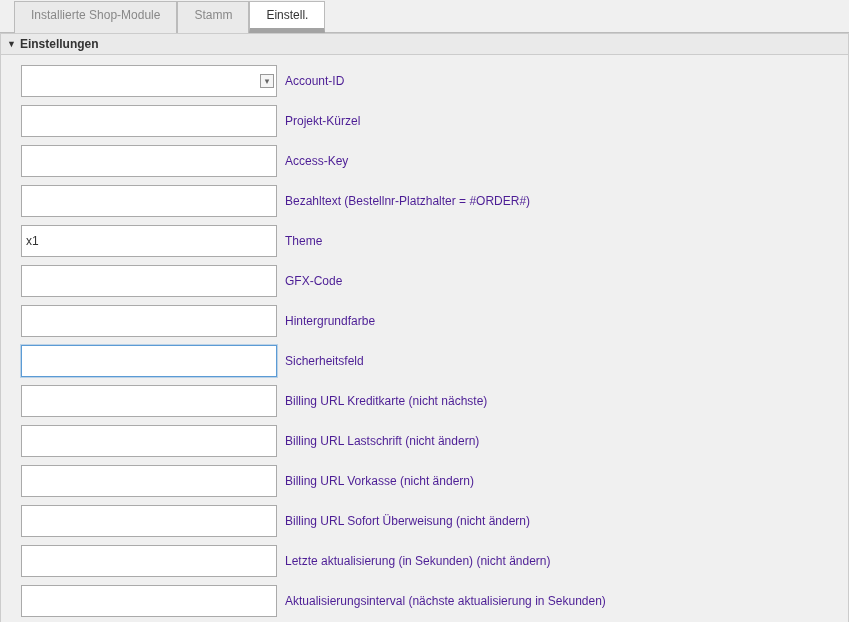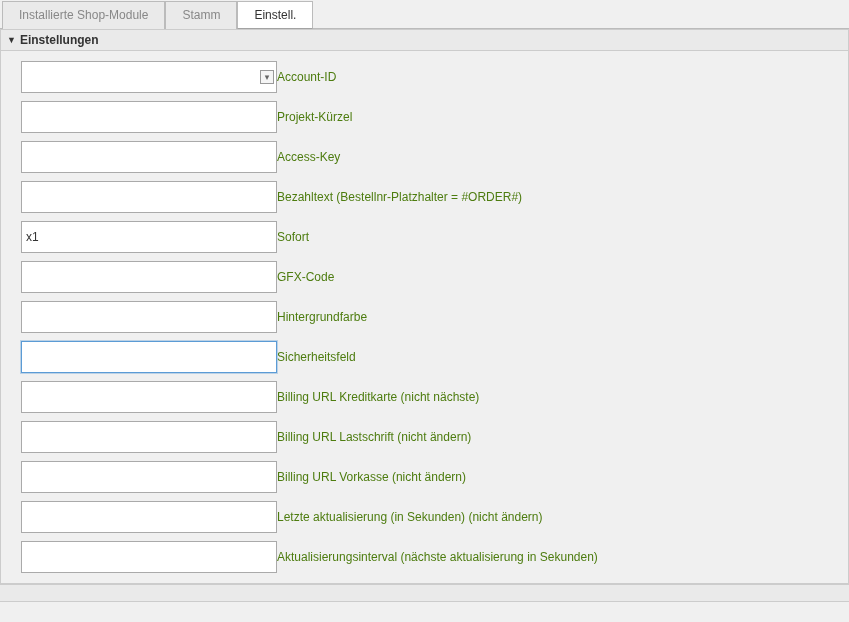--- a/index.html
+++ b/index.html
@@ -9,37 +9,37 @@
       background: #f0f0f0;
       color: #555;
       width: 849px;
       height: 622px;
       overflow: hidden;
     }
     .tabs {
       display: flex;
       border-bottom: 1px solid #bbb;
       background: #f0f0f0;
-      padding-left: 2px;
+      padding-left: 14px;
     }
     .tab {
       padding: 6px 16px;
       border: 1px solid #bbb;
       border-bottom: none;
       background: #eaeaea;
       color: #888;
       margin-right: 0px;
       cursor: pointer;
       position: relative;
       top: 1px;
     }
     .tab.active {
       background: #fff;
       color: #333;
-      border-bottom: 1px solid #a3a3a3;
+      border-bottom: 5px solid #a3a3a3;
       text-align: right;
     }
     .panel {
       border: 1px solid #ccc;
       background: #f0f0f0;
       margin: 0;
     }
     .panel-header {
       display: flex;
       align-items: center;
@@ -88,21 +88,22 @@
       border: 1px solid #999;
       background: #f5f5f5;
       display: flex;
       align-items: center;
       justify-content: center;
       font-size: 9px;
       color: #666;
       cursor: pointer;
     }
     .form-label {
-      color: #4d7c0f;
+      margin-left: 8px;
+      color: #4c1d95;
       white-space: nowrap;
     }
     .bottom-bar {
       height: 18px;
       background: #eaeaea;
       border-top: 1px solid #ccc;
       border-bottom: 1px solid #ccc;
       margin-top: 0px;
     }
     .content-area {
@@ -148,21 +149,21 @@
         <span class="form-label">Access-Key</span>
       </div>
 
       <div class="form-row">
         <div class="input-wrap"><input type="text" value="" style=""></div>
         <span class="form-label">Bezahltext (Bestellnr-Platzhalter = #ORDER#)</span>
       </div>
 
       <div class="form-row">
         <div class="input-wrap"><input type="text" value="x1" style=""></div>
-        <span class="form-label">Sofort</span>
+        <span class="form-label">Theme</span>
       </div>
 
       <div class="form-row">
         <div class="input-wrap"><input type="text" value="" style=""></div>
         <span class="form-label">GFX-Code</span>
       </div>
 
 
       <div class="form-row">
         <div class="input-wrap"><input type="text" value="" style=""></div>
@@ -183,20 +184,24 @@
       <div class="form-row">
         <div class="input-wrap"><input type="text" value="" style=""></div>
         <span class="form-label">Billing URL Lastschrift (nicht ändern)</span>
       </div>
 
       <div class="form-row">
         <div class="input-wrap"><input type="text" value="" style=""></div>
         <span class="form-label">Billing URL Vorkasse (nicht ändern)</span>
       </div>
 
+      <div class="form-row">
+        <div class="input-wrap"><input type="text" value="" style=""></div>
+        <span class="form-label">Billing URL Sofort Überweisung (nicht ändern)</span>
+      </div>
 
       <div class="form-row">
         <div class="input-wrap"><input type="text" value="" style=""></div>
         <span class="form-label">Letzte aktualisierung (in Sekunden) (nicht ändern)</span>
       </div>
 
       <div class="form-row">
         <div class="input-wrap"><input type="text" value="" style=""></div>
         <span class="form-label">Aktualisierungsinterval (nächste aktualisierung in Sekunden)</span>
       </div>

